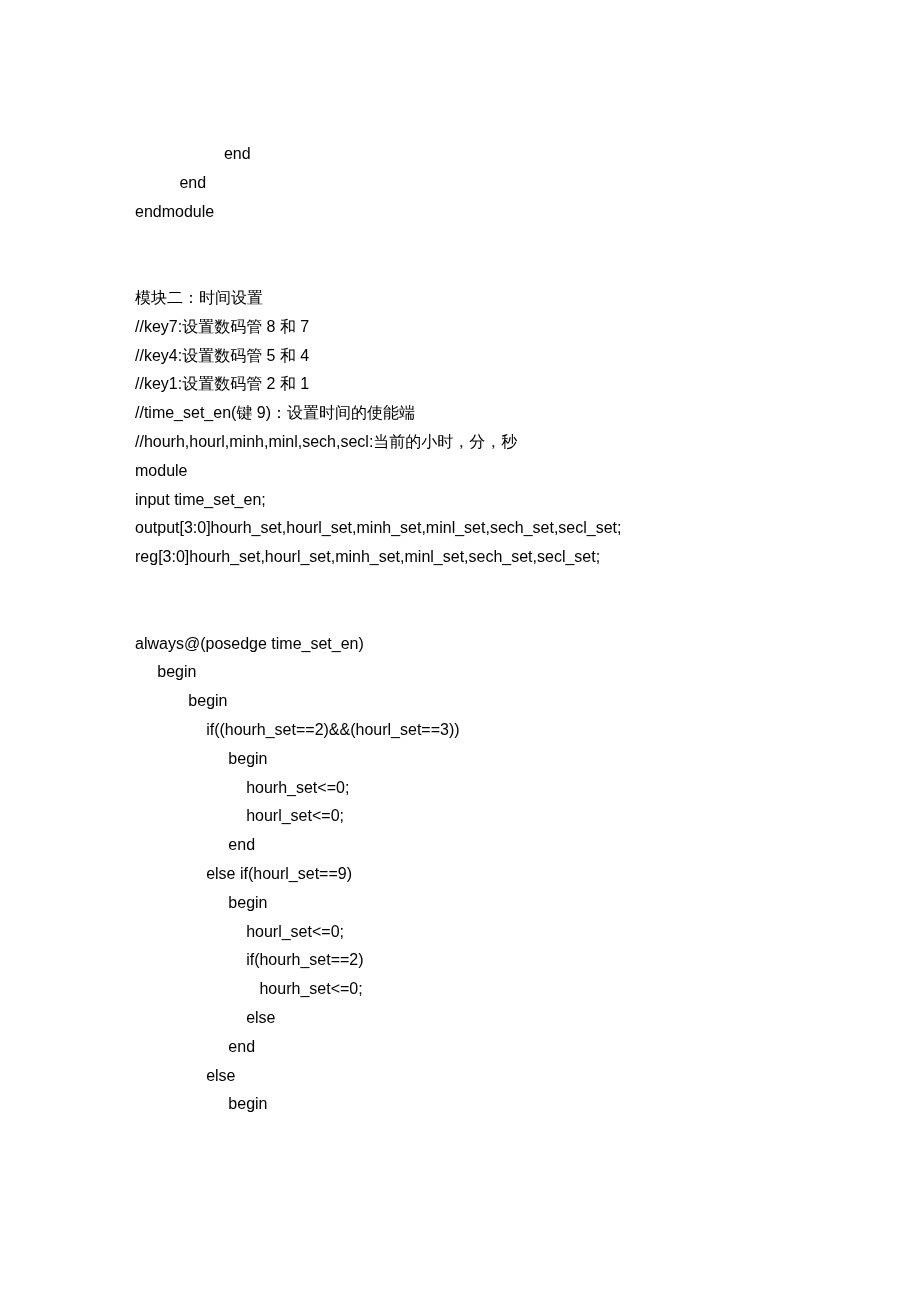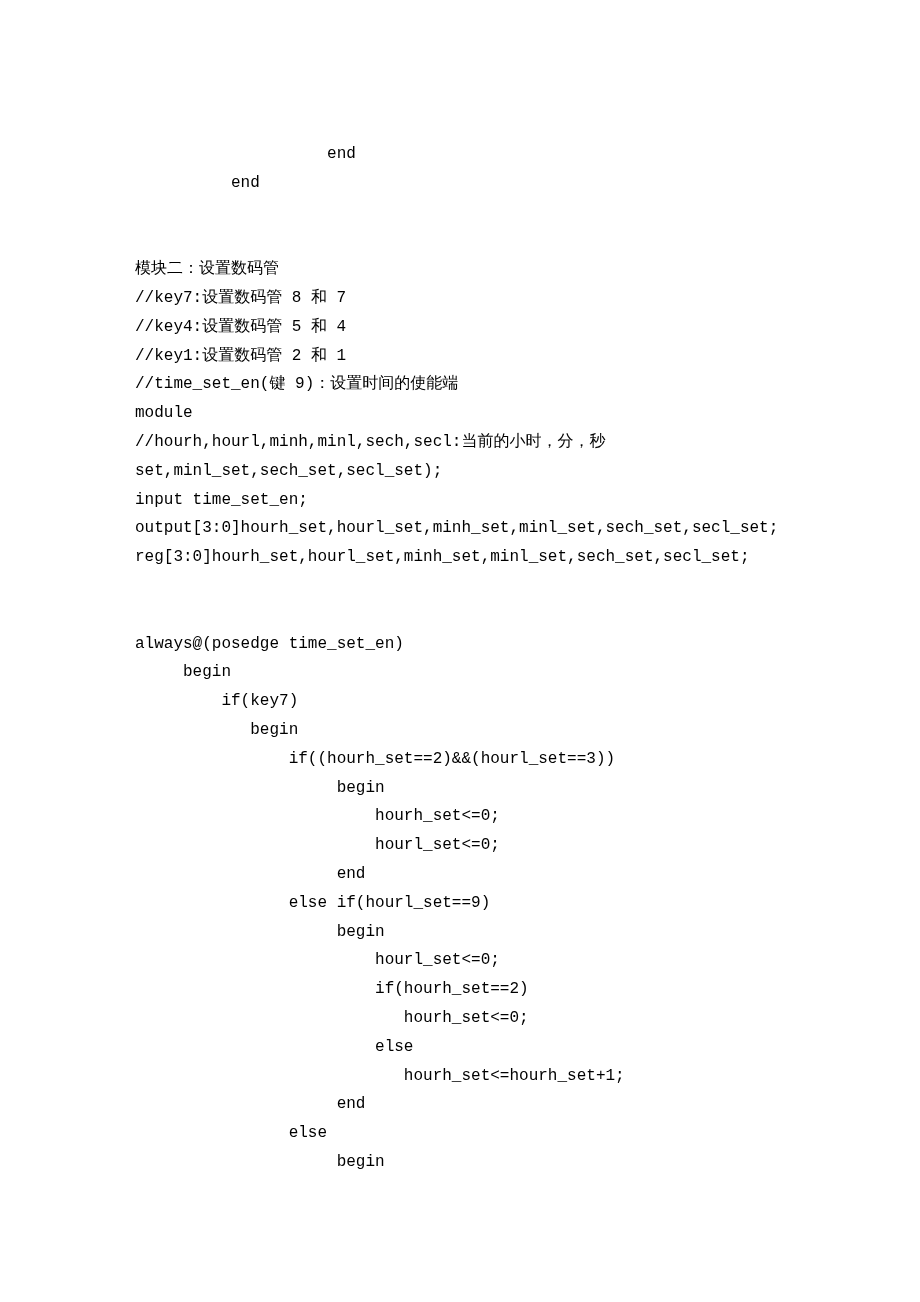--- a/index.html
+++ b/index.html
@@ -11,59 +11,57 @@
       background: #ffffff;
       font-family: "Times New Roman", "SimSun", serif;
       font-size: 16px;
       line-height: 1.8;
       color: #000000;
       padding: 140px 135px 60px 135px;
       width: 920px;
     }
     .code-line {
       white-space: pre;
-      font-family: Liberation Mono, monospace;
+      font-family: Liberation Sans, sans-serif;
     }
     .blank-line {
       height: 1.8em;
     }
   </style>
 </head>
 <body>
 
 <div id="content">
     <div class="code-line">                    end</div>
     <div class="code-line">          end</div>
+    <div class="code-line">endmodule</div>
     <div class="blank-line"></div>
     <div class="blank-line"></div>
-    <div class="code-line">模块二：设置数码管</div>
+    <div class="code-line">模块二：时间设置</div>
     <div class="code-line">//key7:设置数码管 8 和 7</div>
     <div class="code-line">//key4:设置数码管 5 和 4</div>
     <div class="code-line">//key1:设置数码管 2 和 1</div>
     <div class="code-line">//time_set_en(键 9)：设置时间的使能端</div>
+    <div class="code-line">//hourh,hourl,minh,minl,sech,secl:当前的小时，分，秒</div>
     <div class="code-line">module</div>
-    <div class="code-line">//hourh,hourl,minh,minl,sech,secl:当前的小时，分，秒</div>
-    <div class="code-line">set,minl_set,sech_set,secl_set);</div>
     <div class="code-line">input time_set_en;</div>
     <div class="code-line">output[3:0]hourh_set,hourl_set,minh_set,minl_set,sech_set,secl_set;</div>
     <div class="code-line">reg[3:0]hourh_set,hourl_set,minh_set,minl_set,sech_set,secl_set;</div>
     <div class="blank-line"></div>
     <div class="blank-line"></div>
     <div class="code-line">always@(posedge time_set_en)</div>
     <div class="code-line">     begin</div>
-    <div class="code-line">         if(key7)</div>
     <div class="code-line">            begin</div>
     <div class="code-line">                if((hourh_set==2)&amp;&amp;(hourl_set==3))</div>
     <div class="code-line">                     begin</div>
     <div class="code-line">                         hourh_set&lt;=0;</div>
     <div class="code-line">                         hourl_set&lt;=0;</div>
     <div class="code-line">                     end</div>
     <div class="code-line">                else if(hourl_set==9)</div>
     <div class="code-line">                     begin</div>
     <div class="code-line">                         hourl_set&lt;=0;</div>
     <div class="code-line">                         if(hourh_set==2)</div>
     <div class="code-line">                            hourh_set&lt;=0;</div>
     <div class="code-line">                         else</div>
-    <div class="code-line">                            hourh_set&lt;=hourh_set+1;</div>
     <div class="code-line">                     end</div>
     <div class="code-line">                else</div>
     <div class="code-line">                     begin</div>
   </div>
 
 </body></html>

